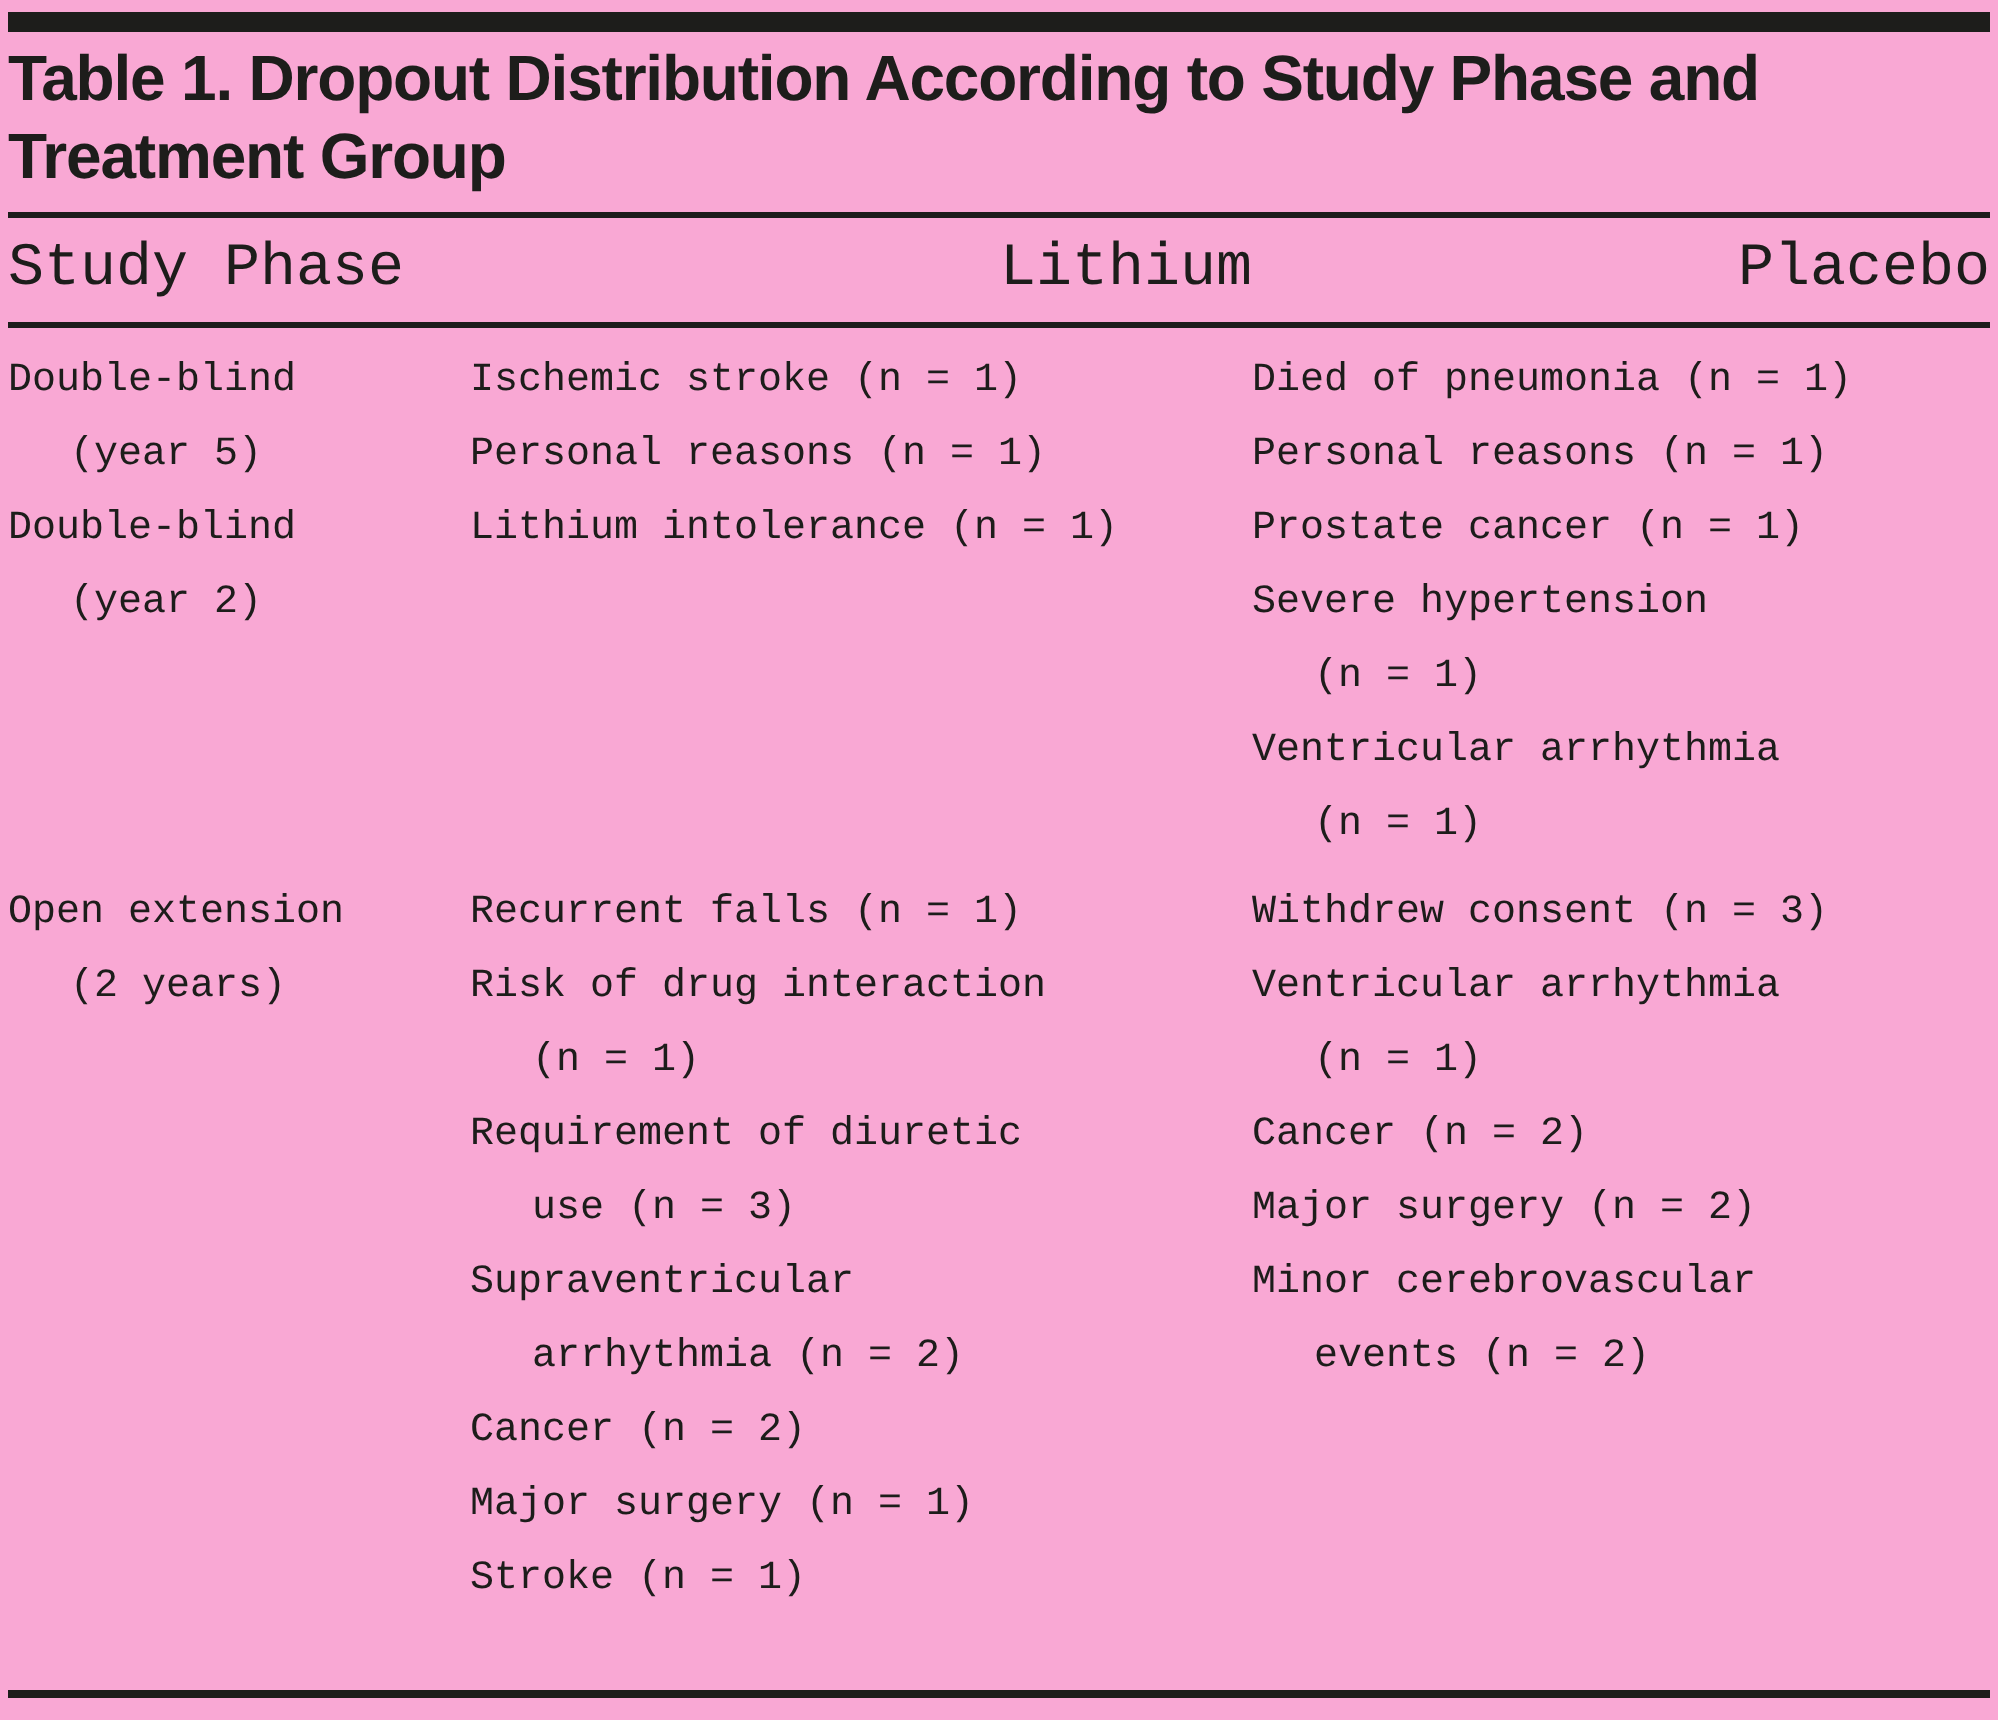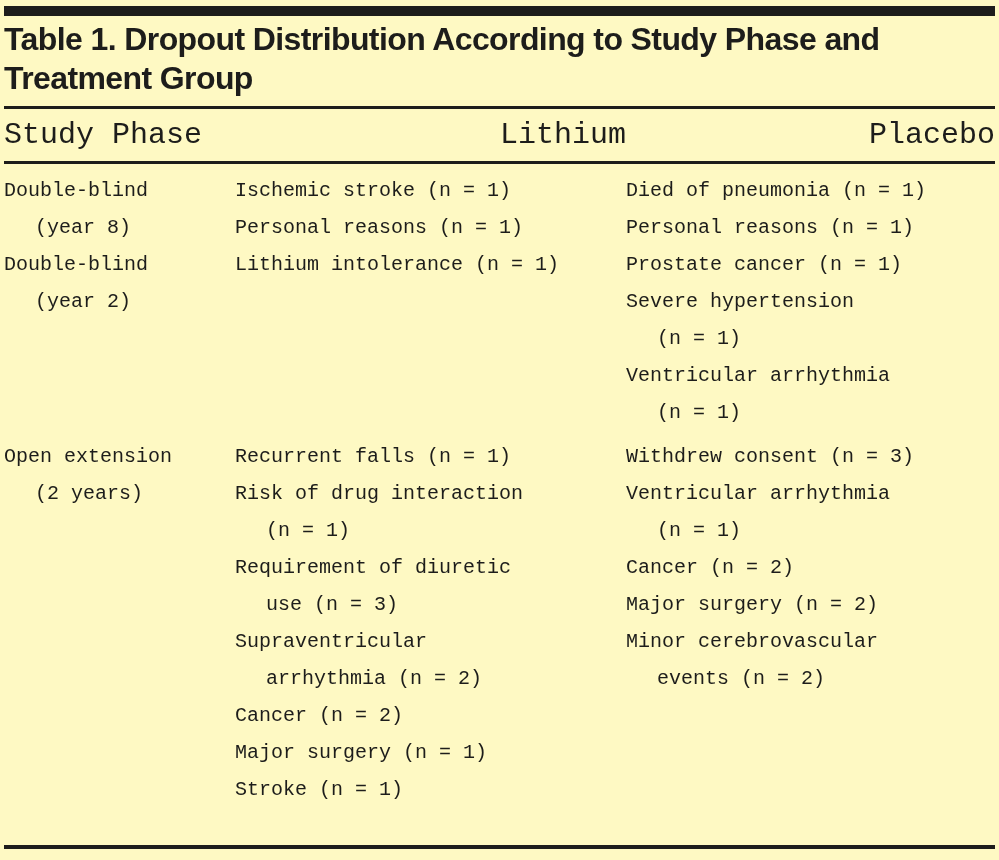--- a/index.html
+++ b/index.html
@@ -4,21 +4,21 @@
 <style>
   html, body {
     margin: 0;
     padding: 0;
     background: #ffffff;
   }
   .page {
     position: relative;
     width: 999px;
     height: 860px;
-    background: #fef9c3;
+    background: #f9a8d4;
     font-family: "Liberation Serif", "DejaVu Serif", serif;
     color: #1d1d1b;
     overflow: hidden;
   }
   .topbar {
     position: absolute;
     left: 4px;
     top: 6px;
     width: 991px;
     height: 10px;
@@ -95,21 +95,21 @@
     <div class="center">Placebo</div>
   </div>
 
   <div class="rule rule-under-header"></div>
 
   <div class="tbody">
 
     <div class="trow cols">
       <div>
         <div class="ln">Double-blind</div>
-        <div class="ln ind">(year 8)</div>
+        <div class="ln ind">(year 5)</div>
         <div class="ln">Double-blind</div>
         <div class="ln ind">(year 2)</div>
       </div>
       <div>
         <div class="ln">Ischemic stroke (n = 1)</div>
         <div class="ln">Personal reasons (n = 1)</div>
         <div class="ln">Lithium intolerance (n = 1)</div>
       </div>
       <div>
         <div class="ln">Died of pneumonia (n = 1)</div>

